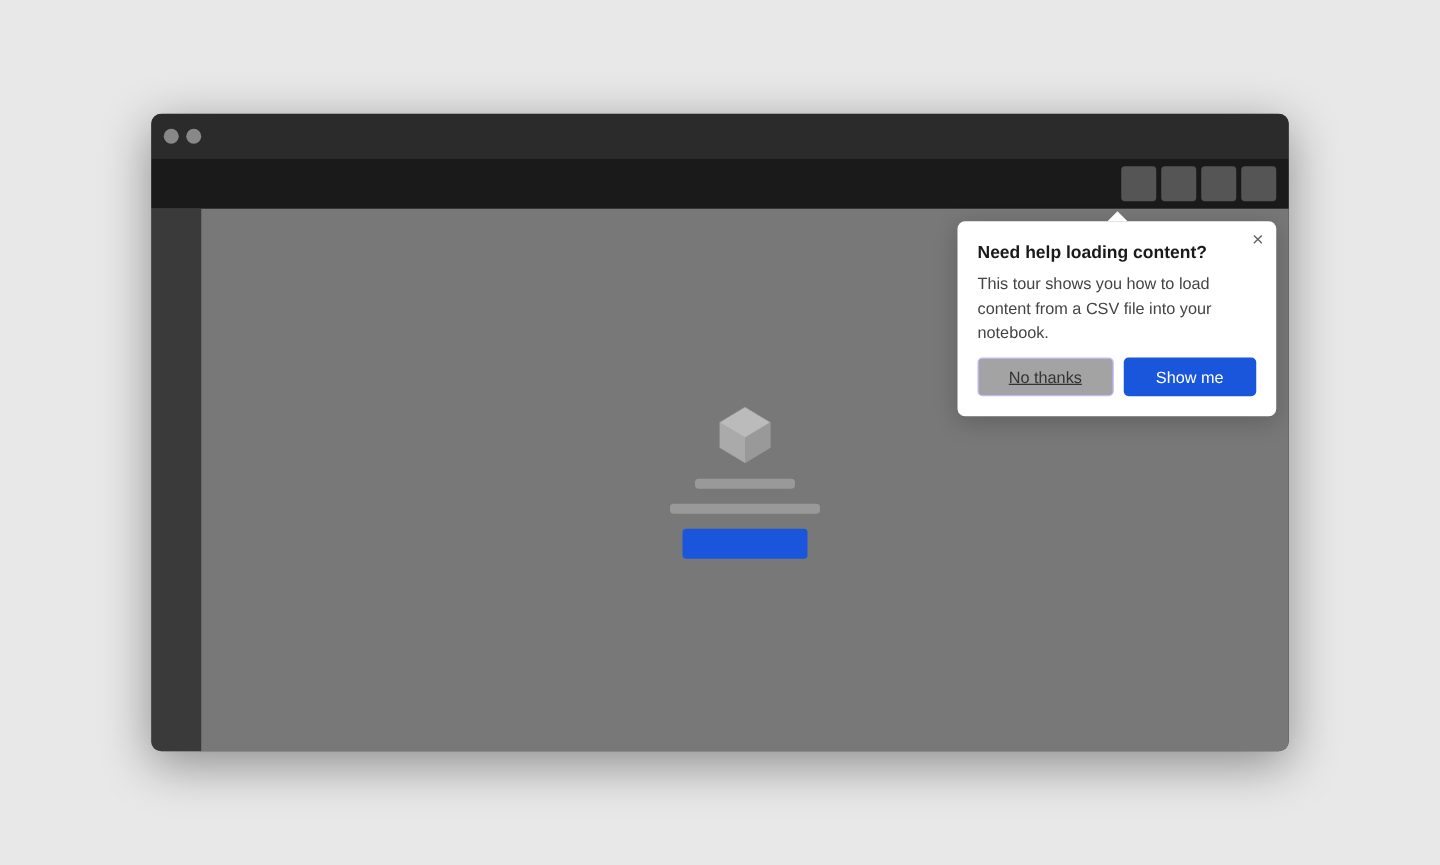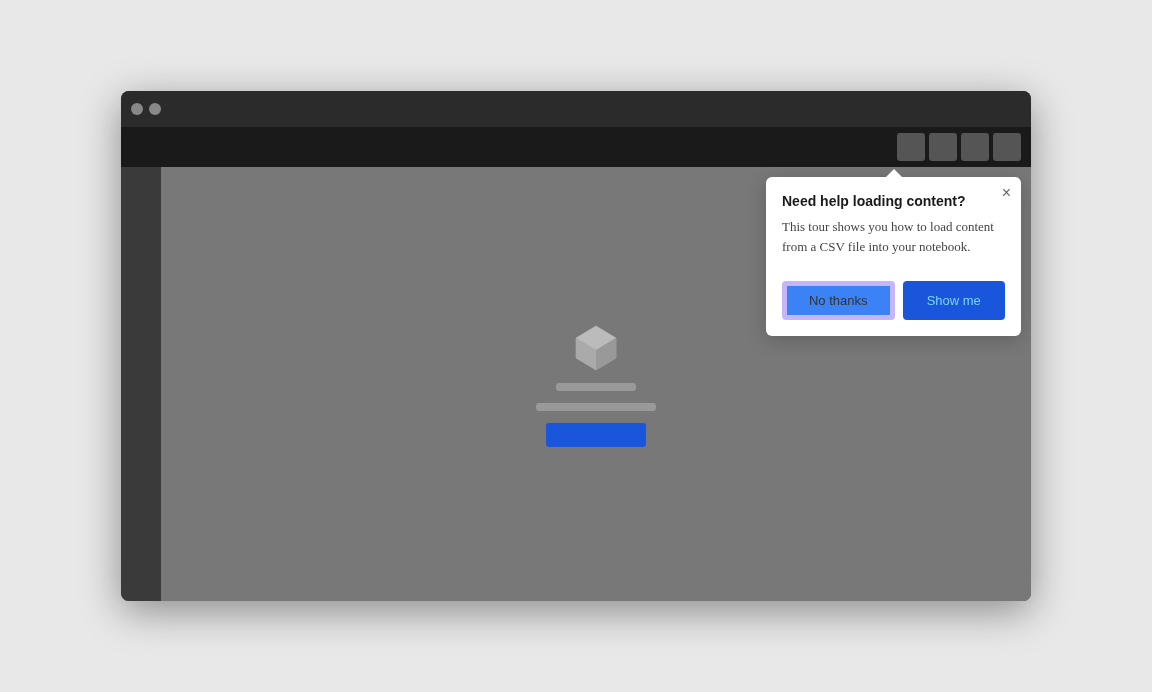--- a/index.html
+++ b/index.html
@@ -174,49 +174,49 @@
       font-weight: 700;
       color: #1a1a1a;
       margin-bottom: 8px;
       margin-right: 16px;
     }
 
     .popover-body {
       font-size: 13px;
       color: #444;
       line-height: 1.5;
-      margin-bottom: 25px;
-      font-family: Liberation Serif, serif;
+      margin-bottom: 10px;
     }
 
     .popover-actions {
       display: flex;
       gap: 8px;
     }
 
     .btn-no-thanks {
       flex: 1;
       padding: 7px 12px;
-      background: #3b82f6;
-      border: 5px solid #c4b5fd;
+      background: #a3a3a3;
+      border: 1px solid #c4b5fd;
       border-radius: 4px;
       font-size: 13px;
       color: #333;
       cursor: pointer;
       text-align: center;
+      text-decoration: underline;
     }
 
     .btn-show-me {
       flex: 1;
       padding: 7px 12px;
       background: #1a56db;
       border: none;
       border-radius: 4px;
       font-size: 13px;
-      color: #7dd3fc;
+      color: #ffffff;
       cursor: pointer;
       text-align: center;
     }
   </style>
 </head>
 <body>
 
 <div class="app-window">
 
   <div class="title-bar">

